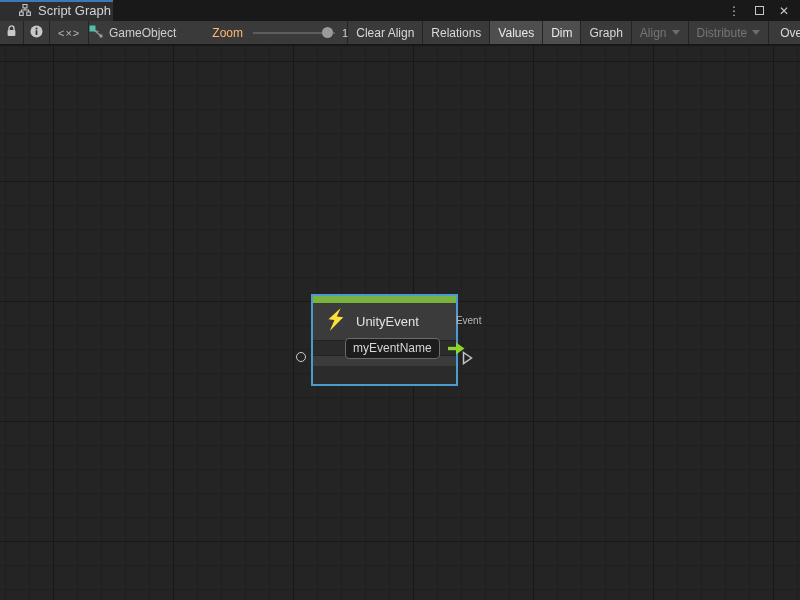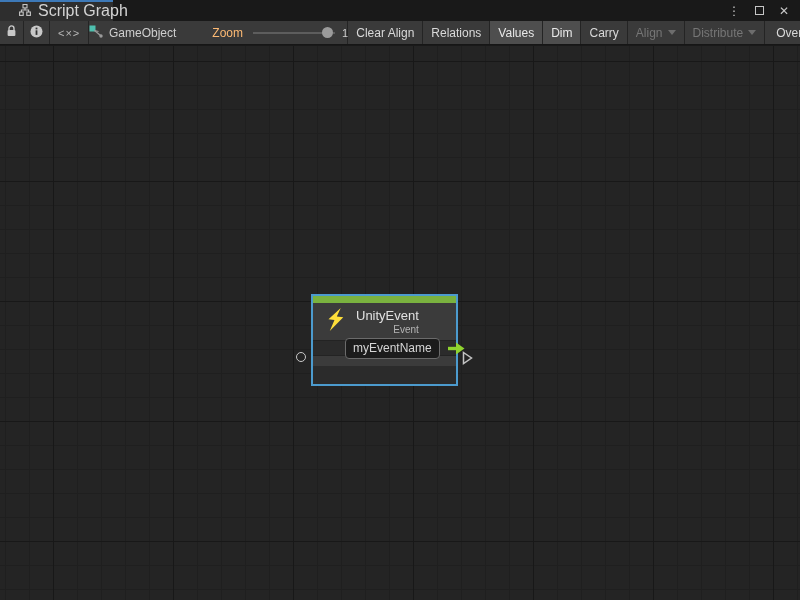--- a/index.html
+++ b/index.html
@@ -6,21 +6,21 @@
   html,body { width:800px; height:600px; overflow:hidden; background:#191919;
               font-family:"Liberation Sans", sans-serif; }
   .root { position:relative; width:800px; height:600px; }
 
   
   .tabbar { position:absolute; top:0; left:0; width:800px; height:21px;
             background:#191919; display:flex; align-items:stretch; }
   .tab { position:relative; width:113px; background:#2e2e2e; display:flex;
          align-items:center; padding-left:19px; gap:7px; }
   .tab-accent { position:absolute; top:0; left:0; width:100%; height:2px; background:#3d79b8; }
-  .tab-label { color:#d4d4d4; font-size:16px; white-space:nowrap; }
+  .tab-label { color:#d4d4d4; font-size:13px; white-space:nowrap; }
   .win-controls { margin-left:auto; display:flex; align-items:center; gap:9px;
                   padding-right:8px; color:#c6c6c6; }
   .win-btn { width:16px; height:16px; display:flex; align-items:center; justify-content:center;
              font-size:12px; cursor:default; }
   .maximize-box { width:9px; height:9px; border:1px solid #c6c6c6; }
 
   
   .toolbar { position:absolute; top:21px; left:0; width:800px; height:24px;
              background:#262626; border-bottom:1px solid #161616;
              display:flex; align-items:stretch; }
@@ -55,21 +55,21 @@
             background-size:120px 120px,120px 120px,24px 24px,24px 24px;
             background-position:53px 0,0 15px,5px 0,0 15px;
             overflow:hidden; }
 
   
   .node { position:absolute; left:311px; top:248px; width:147px; height:92px;
           border:2px solid #4c9bce; background:#2b2b2b; }
   .node-accent { height:7px; background:#7ab23f; }
   .node-header { height:38px; background:#3b3b3b; border-bottom:1px solid #232323;
                  display:flex; align-items:center; padding-left:13px; }
-  .node-titles { margin-left:11px; display:flex; flex-direction:column; gap:1px;align-items:flex-end; }
+  .node-titles { margin-left:11px; display:flex; flex-direction:row; gap:9px; }
   .node-title { color:#e2e2e2; font-size:13px; line-height:14px; }
   .node-subtitle { color:#b5b5b5; font-size:10px; line-height:11px;padding-left:28px; }
   .node-body { height:14px; display:flex; align-items:center;padding-left:15px; }
   .value-port-dot { width:8px; height:8px; border-radius:50%; background:#ed8250; margin-left:9px; }
   .event-name-field { margin-left:8px; width:95px; height:21px; background:#1c1c1c;
                       border:1px solid #6b6b6b; border-radius:4px; color:#d6d6d6;
                       font-size:12px; font-family:"Liberation Sans",sans-serif;
                       padding:0 0 0 7px; outline:none; }
   .node-footer { height:11px; background:#3b3b3b; border-top:1px solid #232323; }
   .port-circle { position:absolute; left:-17px; top:56px; width:10px; height:10px;
@@ -141,21 +141,21 @@
         <span class="slider-track"></span>
         <span class="slider-knob"></span>
       </span>
       <span class="zoom-value">1x</span>
     </div>
 
     <div class="tbtn">Clear Align</div>
     <div class="tbtn">Relations</div>
     <div class="tbtn active">Values</div>
     <div class="tbtn active">Dim</div>
-    <div class="tbtn">Carry</div>
+    <div class="tbtn">Graph</div>
     <div class="tbtn disabled">
       <span>Align</span>
       <span class="caret-down"></span>
     </div>
     <div class="tbtn disabled">
       <span>Distribute</span>
       <span class="caret-down"></span>
     </div>
     <div class="tbtn" style="min-width:72px; border-right:none;">Overview</div>
   </div>

